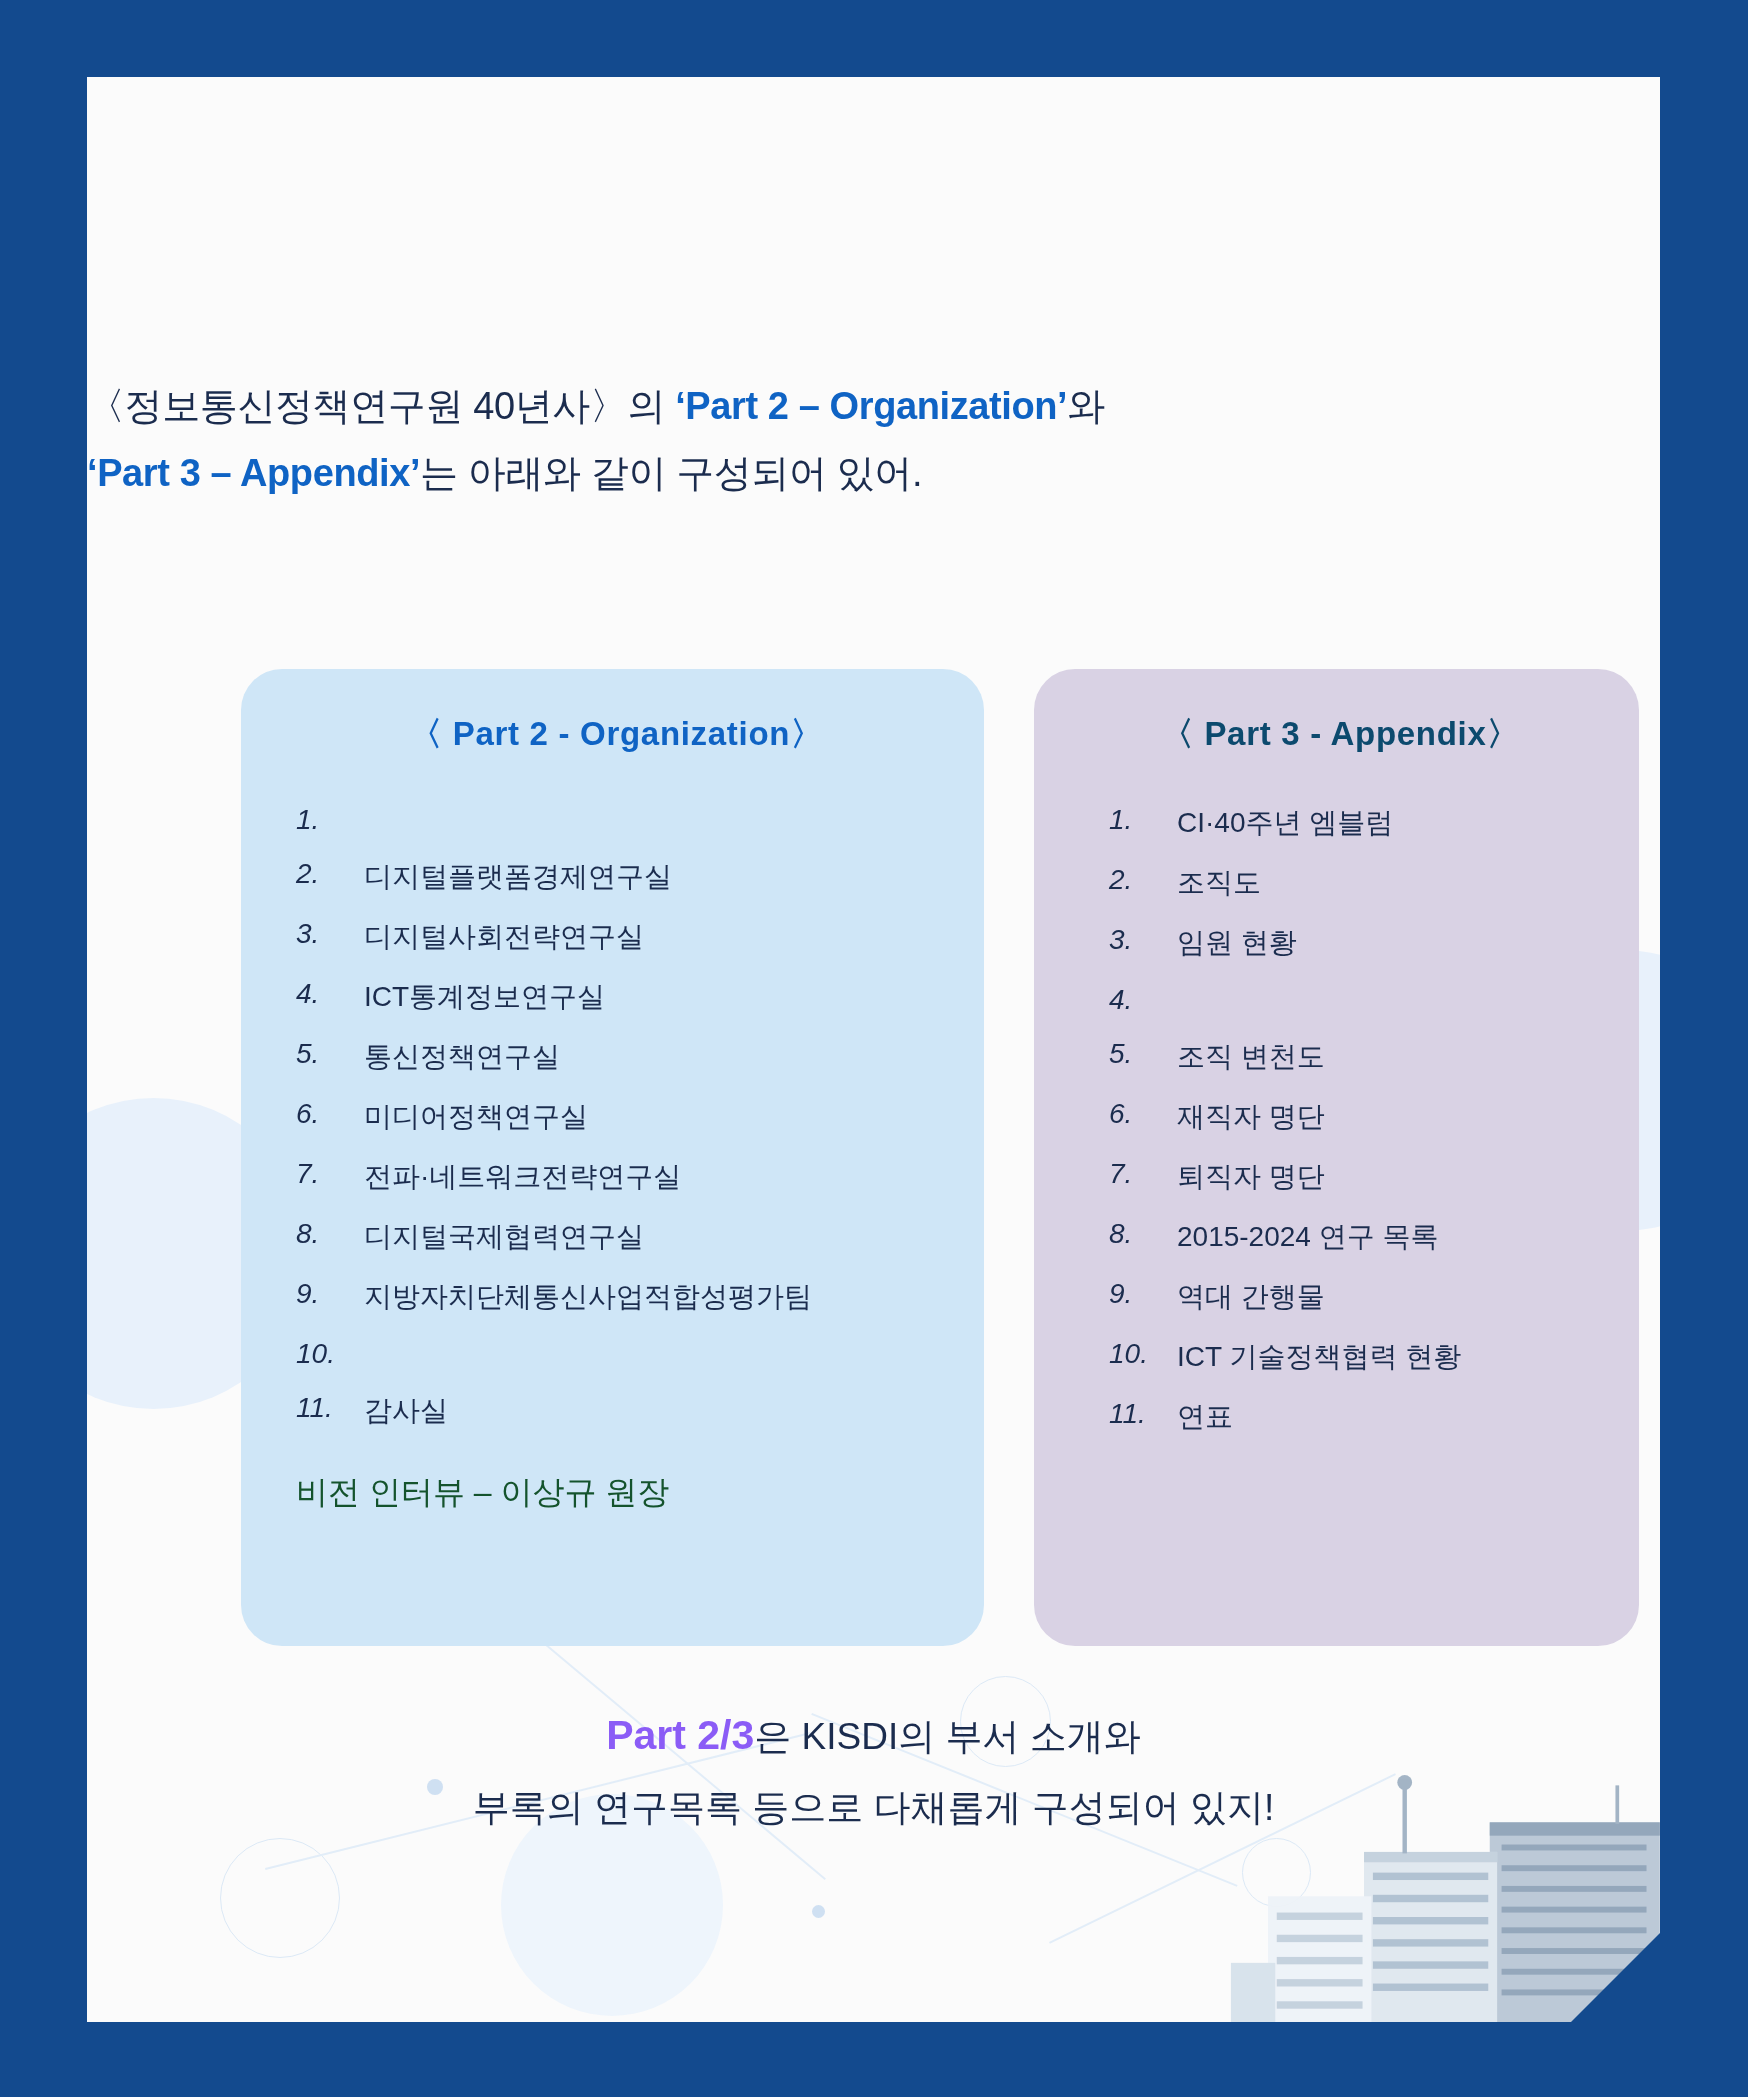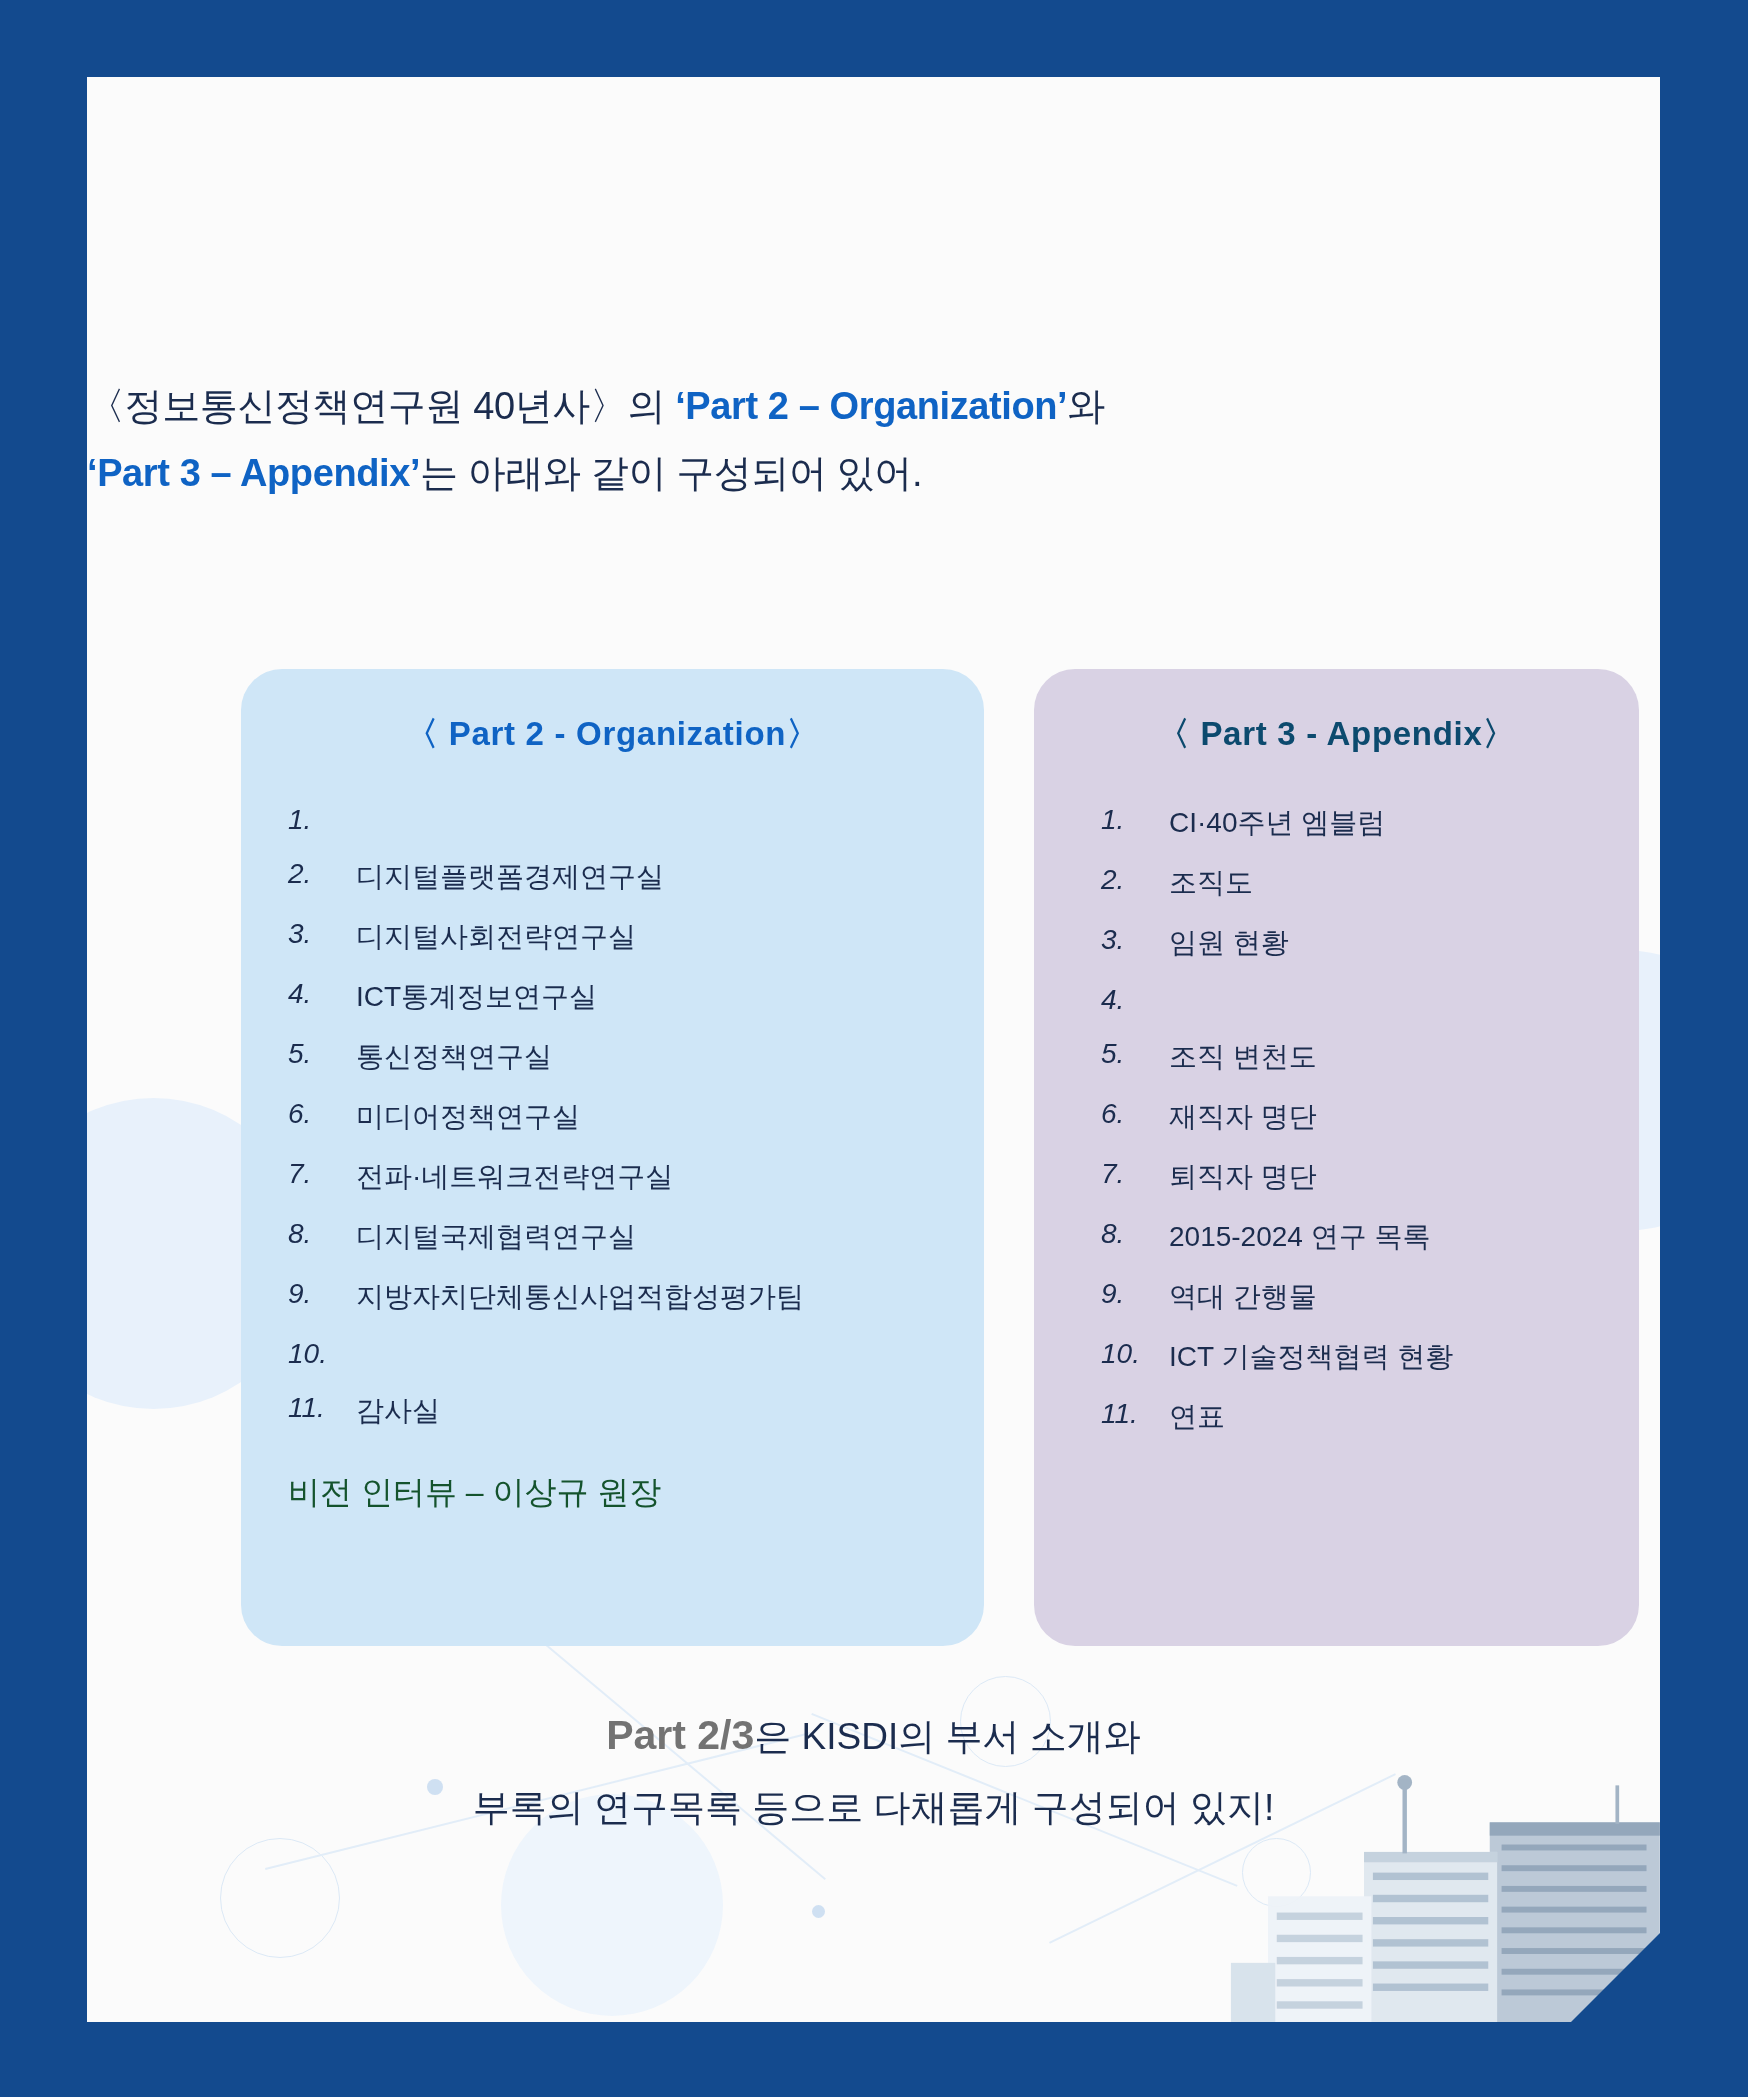--- a/index.html
+++ b/index.html
@@ -88,21 +88,21 @@
   .panels {
     position: absolute;
     left: 154px;
     top: 592px;
     width: 1399px;
     display: flex;
     gap: 50px;
   }
   .panel {
     border-radius: 41px;
-    padding: 43px 0 52px 0;
+    padding: 43px 0 52px 8px;
     box-sizing: border-box;
   }
   .panel-left {
     width: 743px;
     min-height: 977px;
     background: #cfe6f7;
   }
   .panel-right {
     width: 605px;
     min-height: 955px;
@@ -153,21 +153,21 @@
     top: 1621px;
     text-align: center;
     line-height: 1.85;
   }
   .footer .row {
     display: block;
     font-size: 37px;
     color: #1b2c4e;
   }
   .footer b {
-    color: #737373;
+    color: #8b5cf6;
     font-weight: bold;
     font-size: 41px;
   }
 
   
   .building {
     position: absolute;
     right: 0;
     bottom: 0;
     width: 518px;

